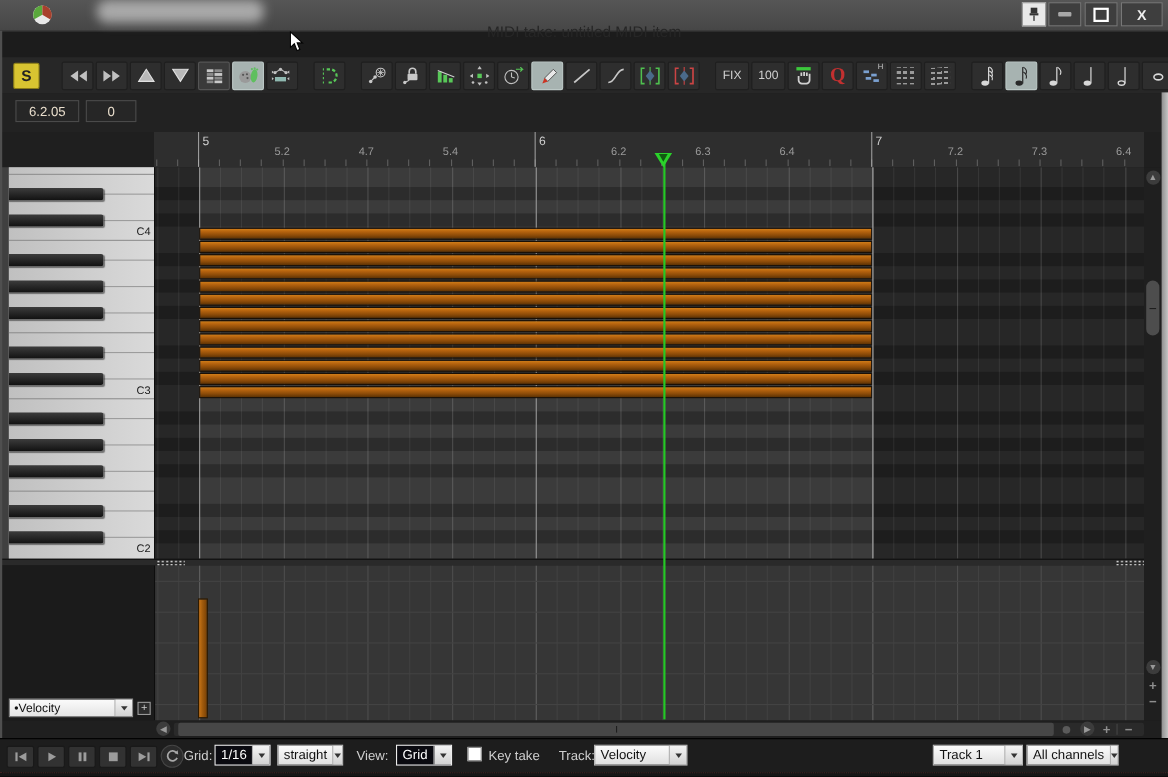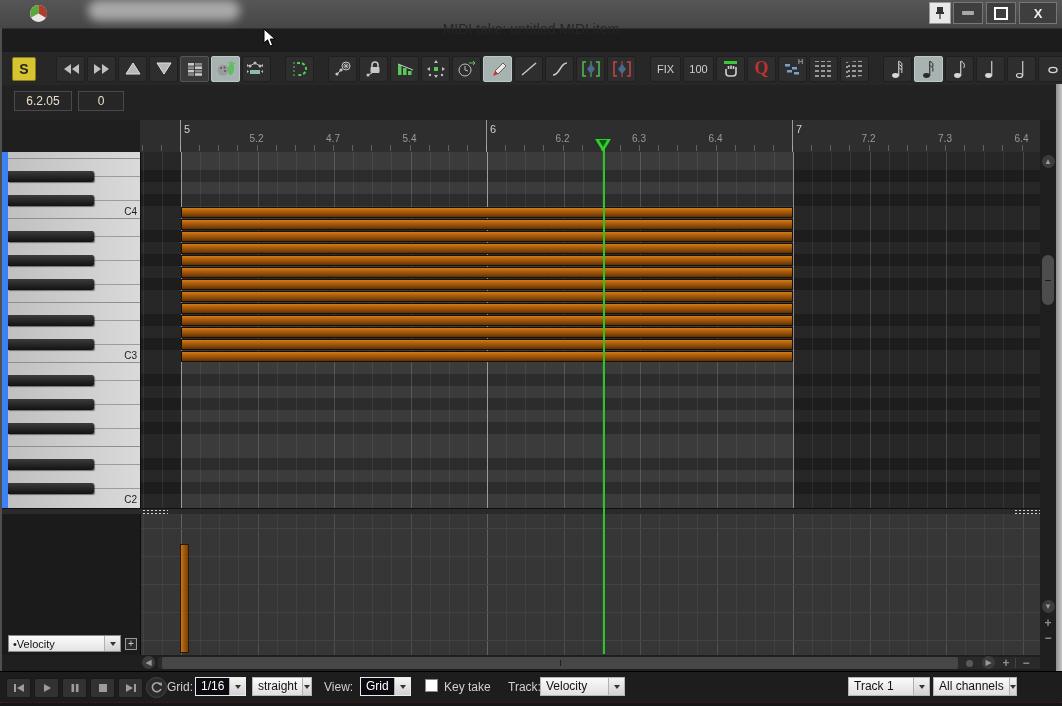--- a/index.html
+++ b/index.html
@@ -61,21 +61,21 @@
   
   #ruler-left{position:absolute;left:0;top:120px;width:140px;height:32px;background:#1f1f1f;}
   #ruler{position:absolute;left:140px;top:120px;width:900px;height:32px;background:#2e2e2e;overflow:hidden;}
   #ruler-corner{position:absolute;left:1040px;top:120px;width:22px;height:32px;background:#1f1f1f;}
   .bar-line{position:absolute;top:0;bottom:0;width:1px;background:#c0c0c0;opacity:.75;}
   .bar-label{position:absolute;top:3px;font-size:11px;color:#cfcfcf;}
   .beat-label{position:absolute;top:13px;font-size:10px;color:#9a9a9a;transform:translateX(-50%);}
   .ruler-tick{position:absolute;bottom:1px;width:1px;height:6px;background:#5f5f5f;}
 
   
-  #keys-left{position:absolute;left:0;top:152px;width:140px;height:356px;background:#3b82f6;}
+  #keys-left{position:absolute;left:0;top:152px;width:140px;height:356px;background:#404040;}
   #keyboard{position:absolute;left:8px;top:0;width:132px;height:356px;overflow:hidden;
     background:linear-gradient(90deg,#c0c0c0,#dadada);}
   .bkey{position:absolute;left:0;width:86px;height:11px;
     background:linear-gradient(180deg,#3c3c3c,#121212);
     box-shadow:1px 1px 1px rgba(0,0,0,.45);border-radius:0 2px 2px 0;}
   .ksep{position:absolute;left:0;width:132px;height:1px;background:#8f8f8f;}
   .ksep.partial{left:86px;width:46px;background:#9c9c9c;}
   .klabel{position:absolute;right:3px;width:30px;height:12px;line-height:12px;
     font-size:10px;color:#1a1a1a;text-align:right;}
 

